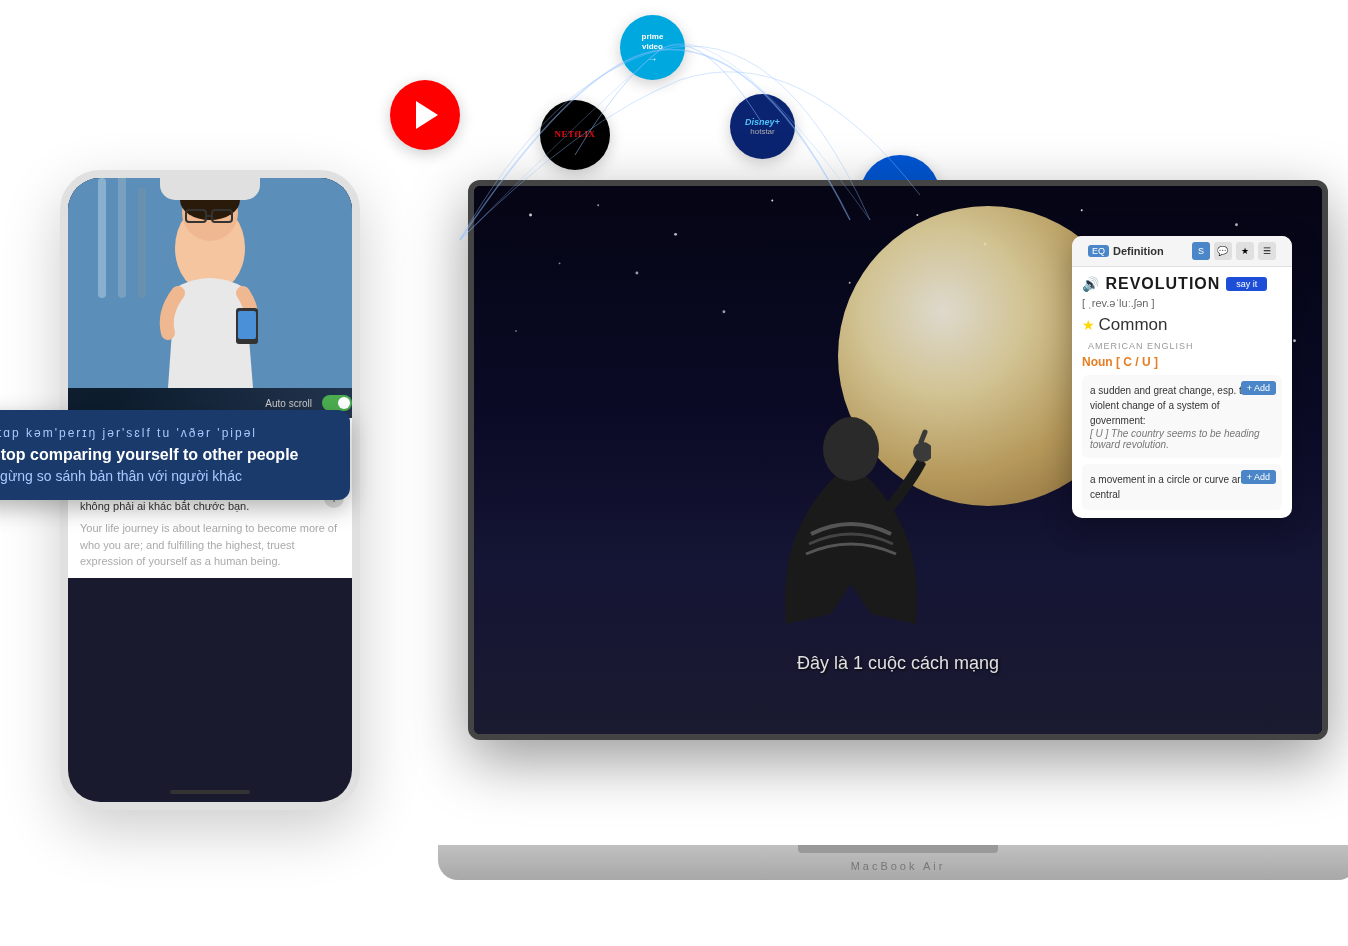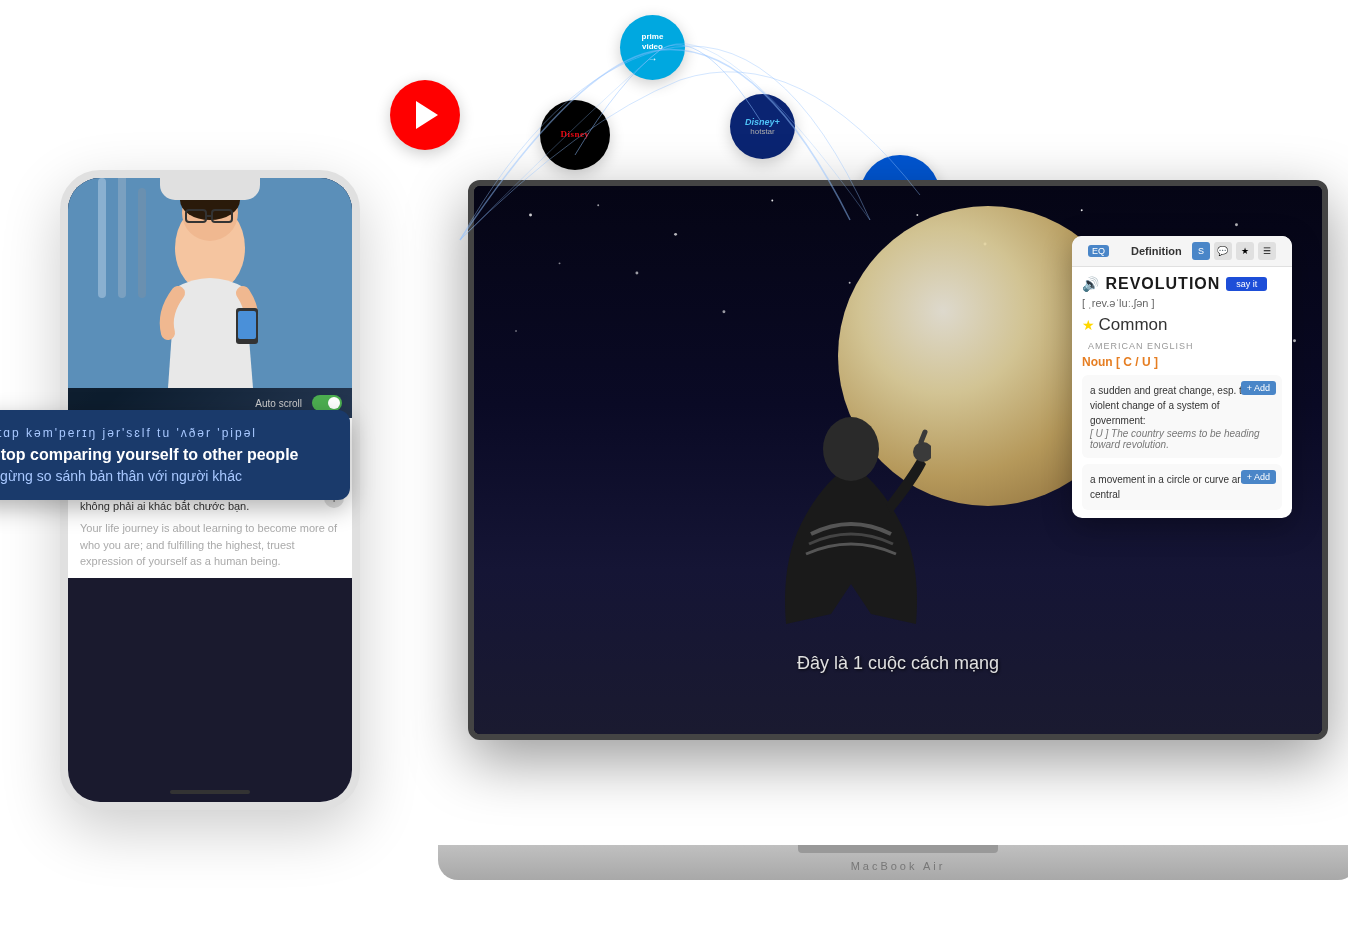--- a/index.html
+++ b/index.html
@@ -113,21 +113,20 @@
     .auto-scroll-bar {
       position: absolute;
       bottom: 0;
       left: 0;
       right: 0;
       height: 30px;
       background: rgba(0,0,0,0.5);
       display: flex;
       align-items: center;
       justify-content: flex-end;
-      padding-right: 10px;
       font-size: 10px;
       color: #aaa;
     }
 
     .toggle-switch {
       width: 30px;
       height: 16px;
       background: #4CAF50;
       border-radius: 8px;
       margin-left: 5px;
@@ -597,21 +596,21 @@
   <path d="M 460 240 Q 600 100 660 50 Q 720 10 870 220" fill="none" stroke="#90c0ff" stroke-width="1" opacity="0.3"></path>
   <path d="M 575 155 Q 620 80 660 50 Q 700 25 760 120" fill="none" stroke="#90c0ff" stroke-width="1" opacity="0.5"></path>
   <path d="M 460 240 Q 580 120 680 80 Q 800 40 920 195" fill="none" stroke="#90c0ff" stroke-width="1" opacity="0.4"></path>
 </svg>
 
 <div class="youtube-logo">
   <div class="yt-play"></div>
 </div>
 
 <div class="netflix-logo">
-  <span style="color:#e50914;font-size:9px;font-weight:900;letter-spacing:0.5px;font-family:serif;line-height:1.1;text-align:center;">Disney</span>
+  <span style="color:#e50914;font-size:9px;font-weight:900;letter-spacing:0.5px;font-family:serif;line-height:1.1;text-align:center;">NETfLIX</span>
 </div>
 
 <div class="prime-logo">
   <div style="text-align:center;">
     <div style="color:#fff;font-size:8px;font-weight:bold;line-height:1.3;">prime<br>video</div>
     <div style="color:#fff;font-size:10px;">→</div>
   </div>
 </div>
 
 <div class="disney-logo">
@@ -738,21 +737,21 @@
         <path d="M 150 38 L 154 28" stroke="#3a3a3a" stroke-width="5" stroke-linecap="round"></path>
       </svg>
 
       <div class="laptop-subtitle-area">
         <div class="laptop-vietnamese-sub">Đây là 1 cuộc cách mạng</div>
       </div>
 
       <div class="dict-popup">
         <div class="dict-header">
           <div class="dict-tab" style="font-size:9px;padding:1px 4px;">EQ</div>
-          <span class="dict-tab-label" style="font-size:11px;color:#333;font-weight:bold;margin-left:18px;">Definition</span>
+          <span class="dict-tab-label" style="font-size:11px;color:#333;font-weight:bold;margin-left:0;">Definition</span>
           <div class="dict-icons">
             <div class="dict-icon-btn" style="background:#4a86c8;color:#fff;">S</div>
             <div class="dict-icon-btn">💬</div>
             <div class="dict-icon-btn">★</div>
             <div class="dict-icon-btn">☰</div>
           </div>
         </div>
         <div class="dict-body">
           <div class="dict-word-row">
             <span class="dict-sound-icon">🔊</span>

